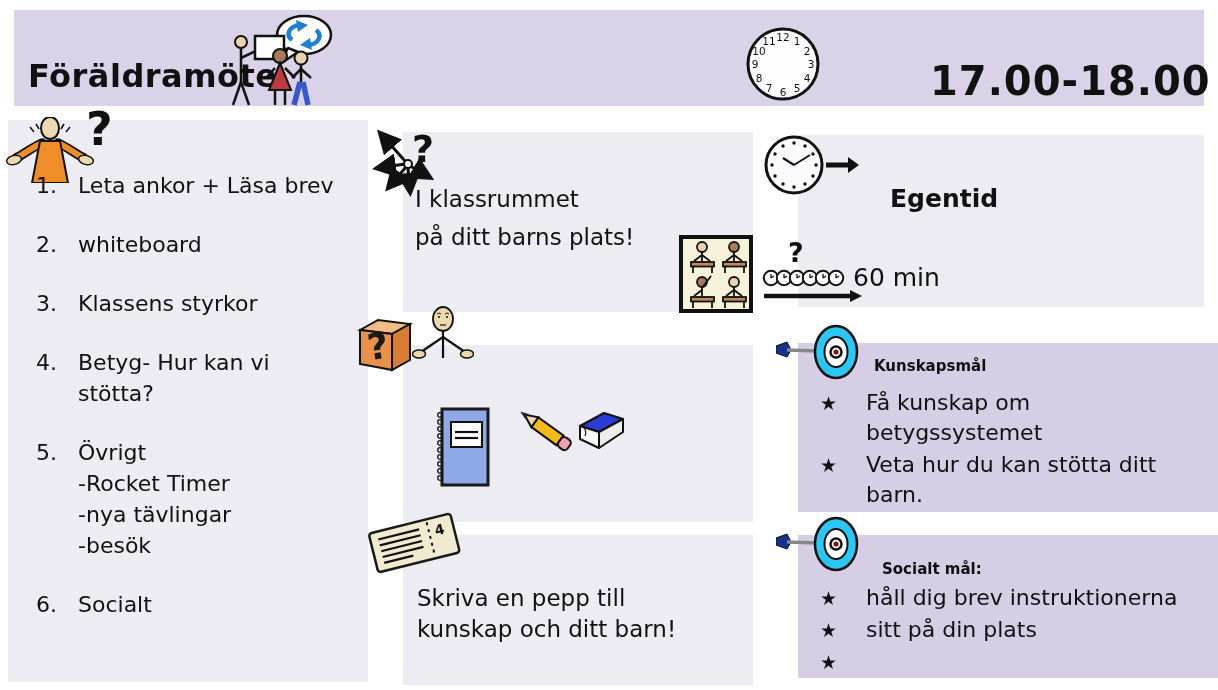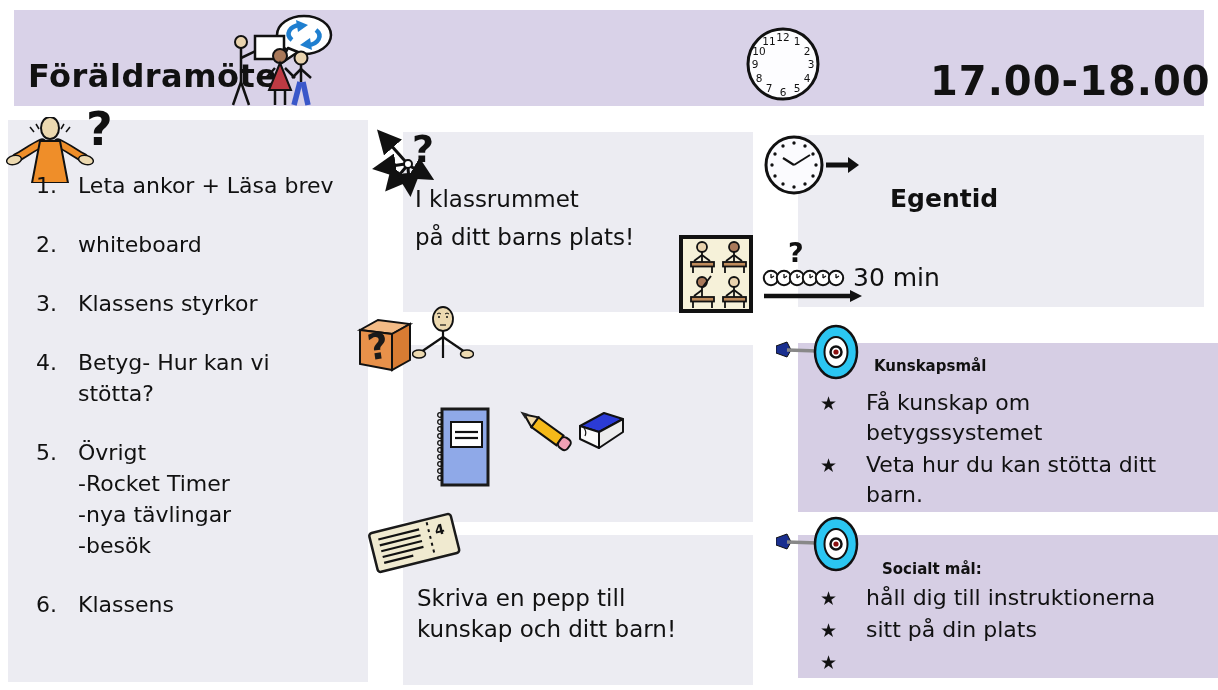--- a/index.html
+++ b/index.html
@@ -128,21 +128,21 @@
     </div>
     <div class="agenda-item">
       <span class="agenda-num">5.</span>
       <span class="agenda-text preline">Övrigt
 -Rocket Timer
 -nya tävlingar
 -besök</span>
     </div>
     <div class="agenda-item">
       <span class="agenda-num">6.</span>
-      <span class="agenda-text preline">Klassens</span>
+      <span class="agenda-text preline">Socialt</span>
     </div>
   </div>
 
   <div class="panel bg-light" style="left:403px;top:132px;width:350px;height:180px;"></div>
 
   <svg class="abs" style="left:372px;top:126px;" width="66" height="72" viewBox="0 0 66 72">
     <defs>
       <marker id="ah" markerWidth="8" markerHeight="8" refX="6" refY="4" orient="auto">
         <path d="M0,0 L8,4 L0,8 Z" fill="#111"></path>
       </marker>
@@ -310,21 +310,21 @@
       <path d="M9,38 L9,34 M9,38 L12,36"></path>
         <path d="M22,38 L22,34 M22,38 L25,36"></path>
       <path d="M35,38 L35,34 M35,38 L38,36"></path>
         <path d="M48,38 L48,34 M48,38 L51,36"></path>
       <path d="M61,38 L61,34 M61,38 L64,36"></path>
         <path d="M74,38 L74,34 M74,38 L77,36"></path>
     </g>
     <line x1="2" y1="56" x2="88" y2="56" stroke="#111" stroke-width="4.5"></line>
     <polygon points="88,50 100,56 88,62" fill="#111"></polygon>
   </svg>
-  <div class="abs" style="left:853px;top:263px;font-size:25px;">30 min</div>
+  <div class="abs" style="left:853px;top:263px;font-size:25px;">60 min</div>
 
   <div class="panel bg-purple" style="left:798px;top:343px;width:420px;height:169px;"></div>
 
   <svg class="abs" style="left:776px;top:322px;" width="86" height="62" viewBox="0 0 86 62">
     <polygon points="0,24 11,20 15,28 11,35 0,31" fill="#1a2f8f" stroke="#111" stroke-width="1"></polygon>
     <line x1="11" y1="28" x2="42" y2="29" stroke="#888" stroke-width="3.5"></line>
     <ellipse cx="60" cy="30" rx="21" ry="26" fill="#2bc6f2" stroke="#111" stroke-width="2.5"></ellipse>
     <ellipse cx="60" cy="30" rx="11.5" ry="15" fill="#fff" stroke="#111" stroke-width="2"></ellipse>
     <circle cx="60" cy="30" r="5.5" fill="#fff" stroke="#111" stroke-width="2.5"></circle>
     <circle cx="60" cy="30" r="2.6" fill="#8b1010"></circle>
@@ -352,21 +352,21 @@
     <ellipse cx="60" cy="30" rx="21" ry="26" fill="#2bc6f2" stroke="#111" stroke-width="2.5"></ellipse>
     <ellipse cx="60" cy="30" rx="11.5" ry="15" fill="#fff" stroke="#111" stroke-width="2"></ellipse>
     <circle cx="60" cy="30" r="5.5" fill="#fff" stroke="#111" stroke-width="2.5"></circle>
     <circle cx="60" cy="30" r="2.6" fill="#8b1010"></circle>
   </svg>
 
   <div class="goal-title" style="left:882px;top:560px;">Socialt mål:</div>
   <div class="goal-list" style="left:820px;top:583px;">
     <div class="goal-row">
       <span class="goal-star">★</span>
-      <span class="goal-text">håll dig till instruktionerna</span>
+      <span class="goal-text">håll dig brev instruktionerna</span>
     </div>
     <div class="goal-row">
       <span class="goal-star">★</span>
       <span class="goal-text">sitt på din plats</span>
     </div>
     <div class="goal-row">
       <span class="goal-star">★</span>
     </div>
   </div>
 

